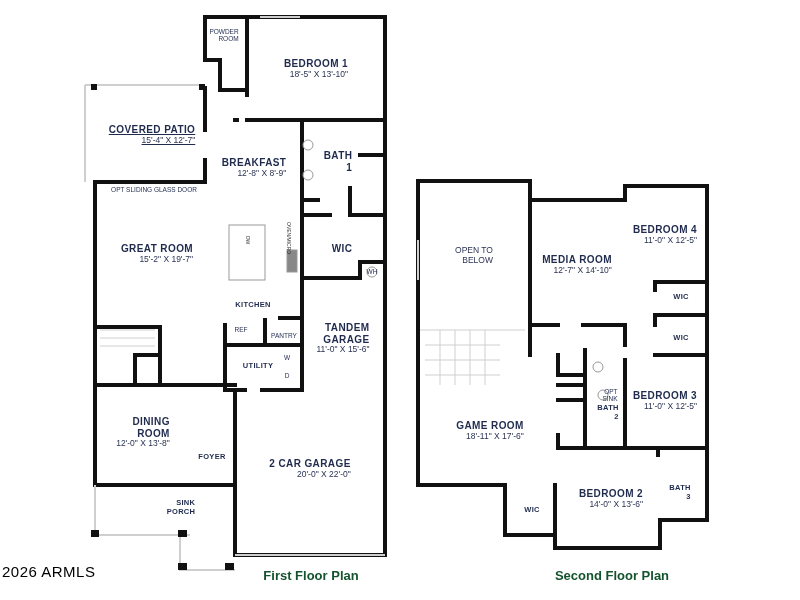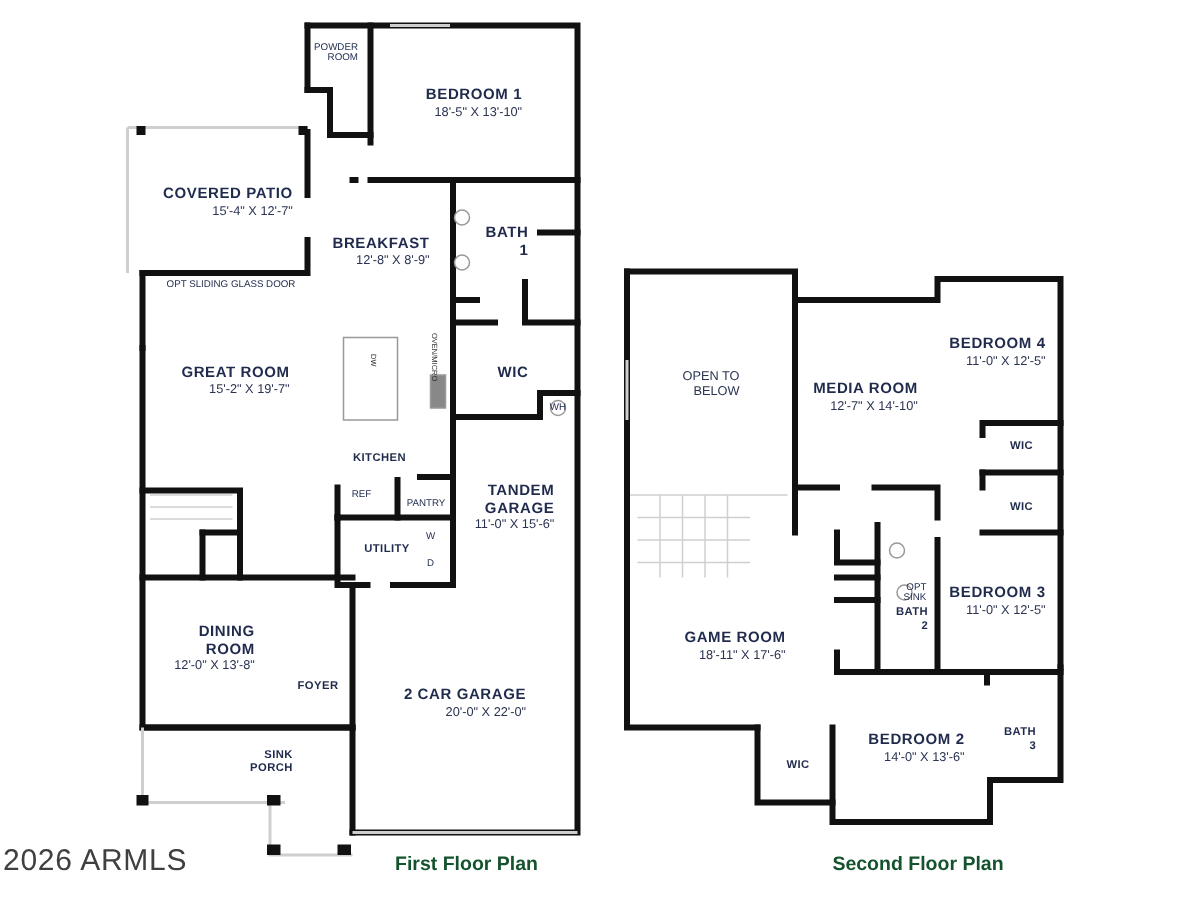--- a/index.html
+++ b/index.html
@@ -4,21 +4,21 @@
 <style>
   html,body{margin:0;padding:0;background:#ffffff;}
   body{width:800px;height:600px;position:relative;overflow:hidden;font-family:"Liberation Sans",sans-serif;}
   svg.plan{position:absolute;left:0;top:0;}
   .lbl{position:absolute;color:#1f2a4d;text-align:right;line-height:1.15;white-space:nowrap;transform:translateX(-50%);}
   .name{font-weight:bold;font-size:10px;letter-spacing:0.4px;display:block;}
   .dim{font-size:8.5px;display:block;color:#2a3352;}
   .small{font-weight:bold;font-size:7.5px;letter-spacing:0.3px;display:block;}
   .tiny{font-size:6.5px;display:block;}
   .title{position:absolute;font-weight:bold;font-size:13px;color:#14532d;transform:translateX(-50%);white-space:nowrap;}
-  .wm{position:absolute;left:2px;top:563px;font-size:20px;color:#404040;letter-spacing:0.5px;}
+  .wm{position:absolute;left:2px;top:563px;font-size:15px;color:#000000;letter-spacing:0.5px;}
   .vert{position:absolute;font-size:5px;color:#333;writing-mode:vertical-rl;}
 </style>
 </head>
 <body>
 
 <svg class="plan" width="800" height="600" viewBox="0 0 800 600">
   <g stroke="#111" stroke-width="4" fill="none" stroke-linecap="square">
 
     <path d="M205,17 L385,17 L385,555 L235,555"></path>
     <path d="M205,17 L205,60"></path>
@@ -120,21 +120,21 @@
 </svg>
 
 <div class="lbl" style="left:224px;top:28px;">
   <span class="tiny">POWDER</span>
   <span class="tiny">ROOM</span>
 </div>
 <div class="lbl" style="left:316px;top:58px;">
   <span class="name">BEDROOM 1</span>
   <span class="dim">18'-5" X 13'-10"</span>
 </div>
-<div class="lbl" style="left:152px;top:124px;">
+<div class="lbl" style="left:152px;top:124px;text-decoration:underline;">
   <span class="name">COVERED PATIO</span>
   <span class="dim">15'-4" X 12'-7"</span>
 </div>
 <div class="lbl" style="left:254px;top:157px;">
   <span class="name">BREAKFAST</span>
   <span class="dim">12'-8" X 8'-9"</span>
 </div>
 <div class="lbl" style="left:338px;top:150px;">
   <span class="name">BATH</span>
   <span class="name">1</span>

